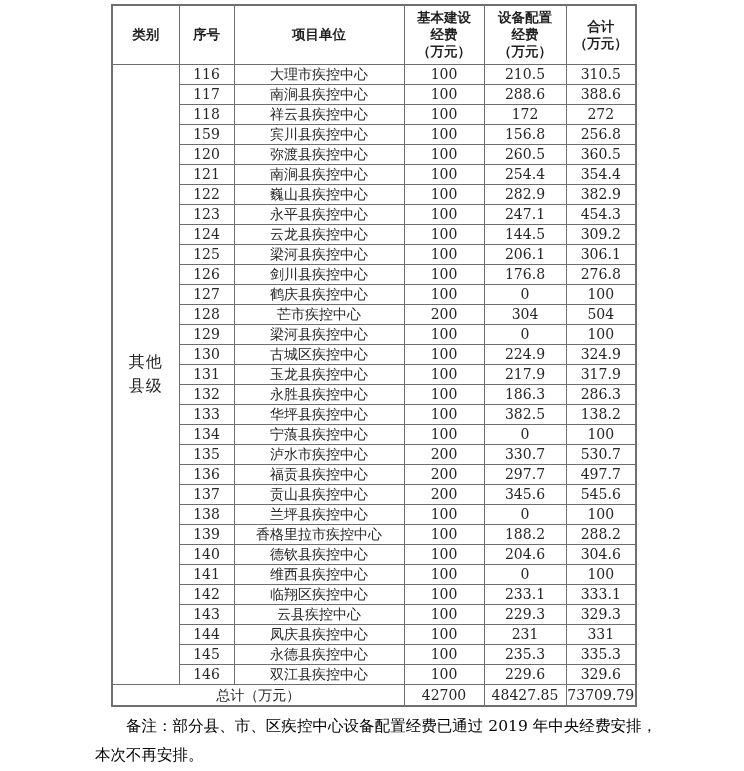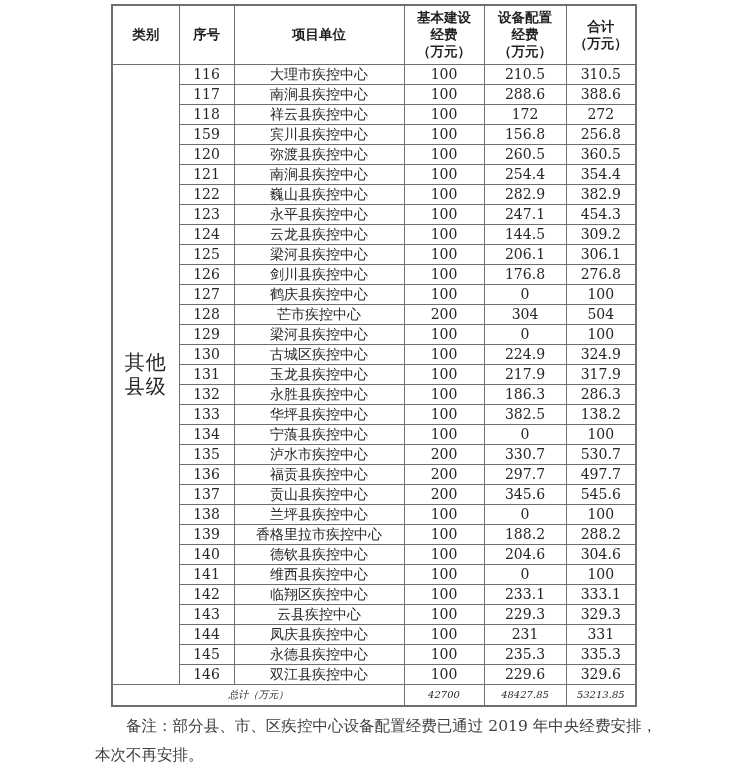--- a/index.html
+++ b/index.html
@@ -44,42 +44,41 @@
     color: #1f1f1f;
   }
   tbody td {
     height: 19px;
     font-size: 14px;
     line-height: 19px;
     font-family: "DejaVu Serif", serif;
   }
   td.cat-cell {
     white-space: pre-line;
-    font-size: 20px;
+    font-size: 16px;
     line-height: 24px;
     letter-spacing: 1px;
   }
   tfoot td {
     height: 20px;
-    font-size: 10px;
+    font-size: 14px;
     line-height: 20px;
     font-family: "DejaVu Serif", serif;
-    font-style: italic;
   }
   .note {
     position: absolute;
     left: 95px;
     top: 712px;
     width: 562px;
     margin: 0;
     font-family: "DejaVu Serif", serif;
     font-size: 15.5px;
     line-height: 29px;
     text-indent: 2em;
-    color: #404040;
+    color: #000000;
     text-align: justify;
   }
 </style>
 </head>
 <body>
 
 <div class="page">
   <table class="budget">
     <colgroup>
       <col style="width:67px">
@@ -323,18 +322,18 @@
           <td>100</td>
           <td>229.6</td>
           <td>329.6</td>
         </tr>
       </tbody>
     <tfoot>
       <tr>
         <td colspan="3">总计（万元）</td>
         <td>42700</td>
         <td>48427.85</td>
-        <td>53213.85</td>
+        <td>73709.79</td>
       </tr>
     </tfoot>
   </table>
   <p class="note">备注：部分县、市、区疾控中心设备配置经费已通过 2019 年中央经费安排，本次不再安排。</p>
 </div>
 
 </body></html>

